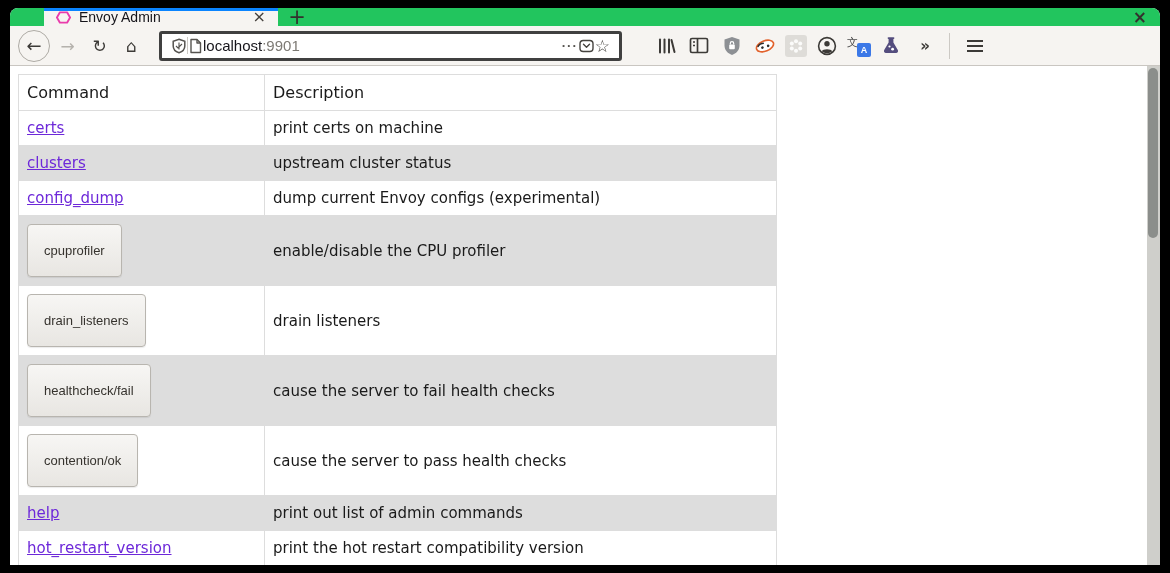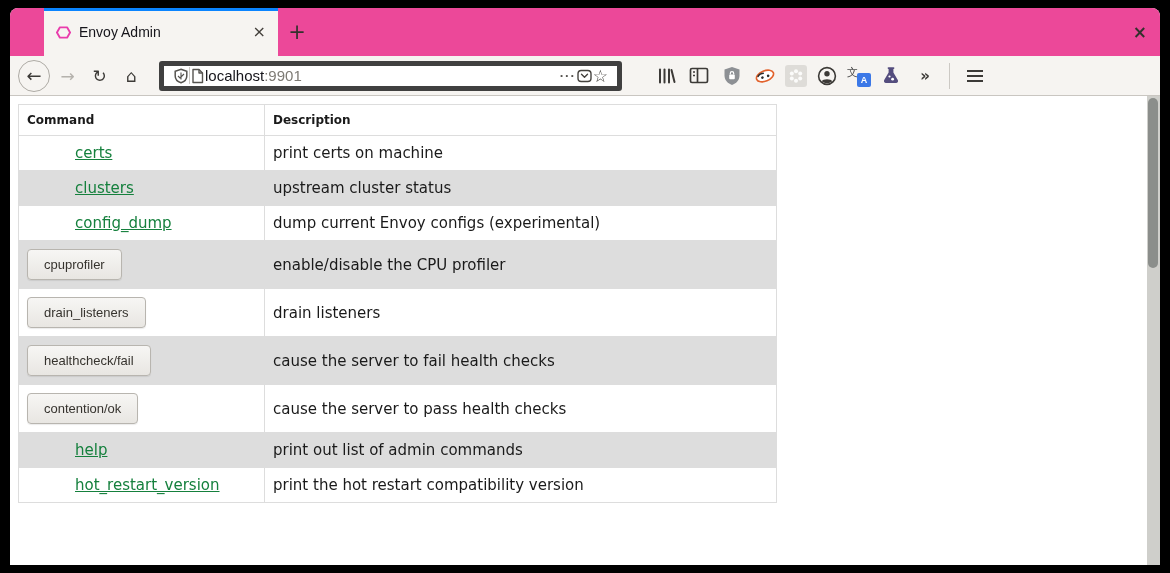--- a/index.html
+++ b/index.html
@@ -2,42 +2,42 @@
 <html><head>
 <meta charset="utf-8">
 <style>
   * { margin:0; padding:0; box-sizing:border-box; }
   html,body { width:1170px; height:573px; background:#000; overflow:hidden;
               font-family:"Liberation Sans",sans-serif; }
   .window { position:absolute; left:10px; top:8px; width:1150px; height:557px;
             border-radius:8px 8px 0 0; overflow:hidden; display:flex; flex-direction:column;
             background:#fff; }
   
-  .tabbar { height:48px; background:#ec4899; display:flex; align-items:stretch; flex:none; }
+  .tabbar { height:18px; background:#22c55e; display:flex; align-items:stretch; flex:none; }
   .tab-spacer { width:34px; }
   .tab { position:relative; width:234px; background:#f6f4f1; display:flex; align-items:center;
          padding:0 9px 0 12px; gap:8px; }
   .tab-accent { position:absolute; top:0; left:0; right:0; height:3px; background:#0a84ff; }
   .favicon { width:15px; height:15px; flex:none; }
   .tab-title { font-size:14px; color:#15141a; flex:1; white-space:nowrap; overflow:hidden; }
   .tab-close { font-size:16px; color:#45413c; padding:0 3px; line-height:1; }
   .newtab { width:38px; display:flex; align-items:center; justify-content:center;
             font-size:21px; color:#33312d; }
   .win-close { margin-left:auto; margin-right:13px; align-self:center; font-size:17px;
                font-weight:bold; color:#33312d; line-height:1; }
   
   .navbar { height:40px; background:#f6f4f1; border-bottom:1px solid #c9c6c1; display:flex;
             align-items:center; padding:0 8px; gap:3px; flex:none; }
   .glyph { font-family:"DejaVu Sans",sans-serif; }
   .navbtn { width:29px; height:29px; display:flex; align-items:center; justify-content:center;
             font-size:17px; color:#3c3a37; flex:none; }
   .navbtn.back { width:32px; height:32px; border:1px solid #aeaba5; border-radius:50%;
                  font-size:18px; background:#f6f4f1; }
   .navbtn.disabled { color:#b5b2ad; }
-  .urlbar { width:463px; height:30px; margin-left:10px; background:#fff; border:5px solid #404040;
+  .urlbar { width:463px; height:30px; margin-left:10px; background:#fff; border:3px solid #404040;
             border-radius:3px; display:flex; align-items:center; padding:0 9px; flex:none; }
   .vsep { width:1px; height:17px; background:#ccc9c4; flex:none; }
   .url-text { font-size:15px; color:#15141a; flex:1; white-space:nowrap; overflow:hidden; }
   .url-port { color:#7d7a74; }
   .pa-dots { font-size:13px; color:#55534f; letter-spacing:1px; font-weight:bold; }
   .star { font-size:17px; color:#45433f; }
   .searchbox { width:160px; height:30px; margin-left:9px; background:#fff; border:1px solid #d4d1cb;
                border-radius:3px; display:flex; align-items:center; padding:0 8px; gap:7px; flex:none; }
   .searchbox input { border:none; outline:none; width:100%; font-size:14px; color:#333;
                      background:transparent; font-family:inherit; }
@@ -54,26 +54,26 @@
   .translate-box .zh { position:absolute; left:0; top:0; font-size:11px; color:#4a4a4a; }
   .translate-box .en { position:absolute; right:0; bottom:0; width:14px; height:14px;
                        background:#3b78e7; border-radius:2px; color:#fff; font-size:9px;
                        font-weight:bold; display:flex; align-items:center; justify-content:center; }
   
   .content { position:relative; flex:1; background:#fff; overflow:hidden; }
   .content-inner { padding:8px; }
   table.admin { border-collapse:collapse; table-layout:fixed; width:759px;
                 font-family:"DejaVu Sans",sans-serif; font-size:15px; color:#1a1a1a; }
   .admin th, .admin td { border:1px solid #ddd; text-align:left; padding:8px; }
-  .admin th { font-size:12px; font-weight:bold; }
+  .admin th { font-size:16px; font-weight:normal; }
   .admin .cmd { width:246px; }
   .admin tbody tr:nth-child(even) { background:#ddd; }
-  a.cmdlink { color:#15803d; text-decoration:underline;margin-left:48px; }
+  a.cmdlink { color:#6d28d9; text-decoration:underline; }
   button.cmdbtn { font-family:"Liberation Sans",sans-serif; font-size:13px; color:#36332e;
-                  padding:7px 16px; border:1px solid #b8b5af; border-radius:4px;
+                  padding:18px 16px; border:1px solid #b8b5af; border-radius:4px;
                   background:linear-gradient(#f7f6f4,#e8e6e2); box-shadow:0 1px 1px rgba(0,0,0,.08); }
   .scrollbar { position:absolute; top:0; right:0; width:13px; bottom:0; background:#cfcfcb; }
   .thumb { position:absolute; top:2px; left:1px; width:10px; height:170px; background:#8b8e8b;
            border-radius:5px; }
 </style>
 </head>
 <body>
 
 <div class="window">
 

